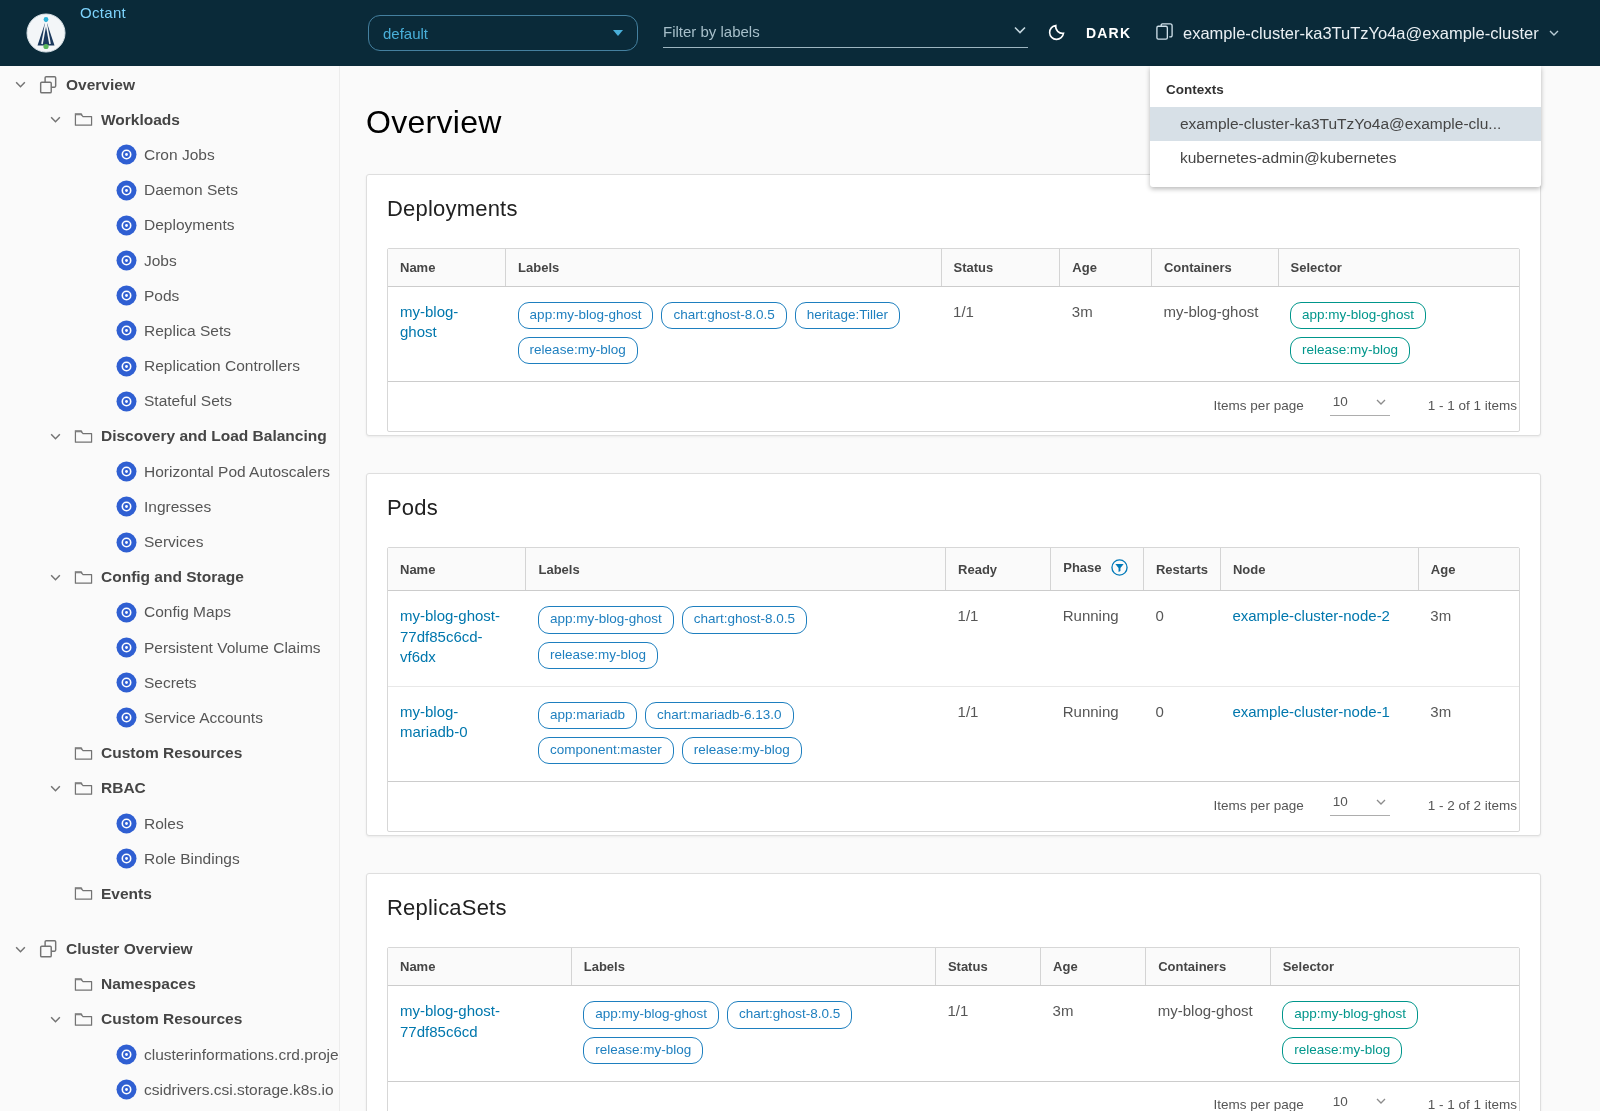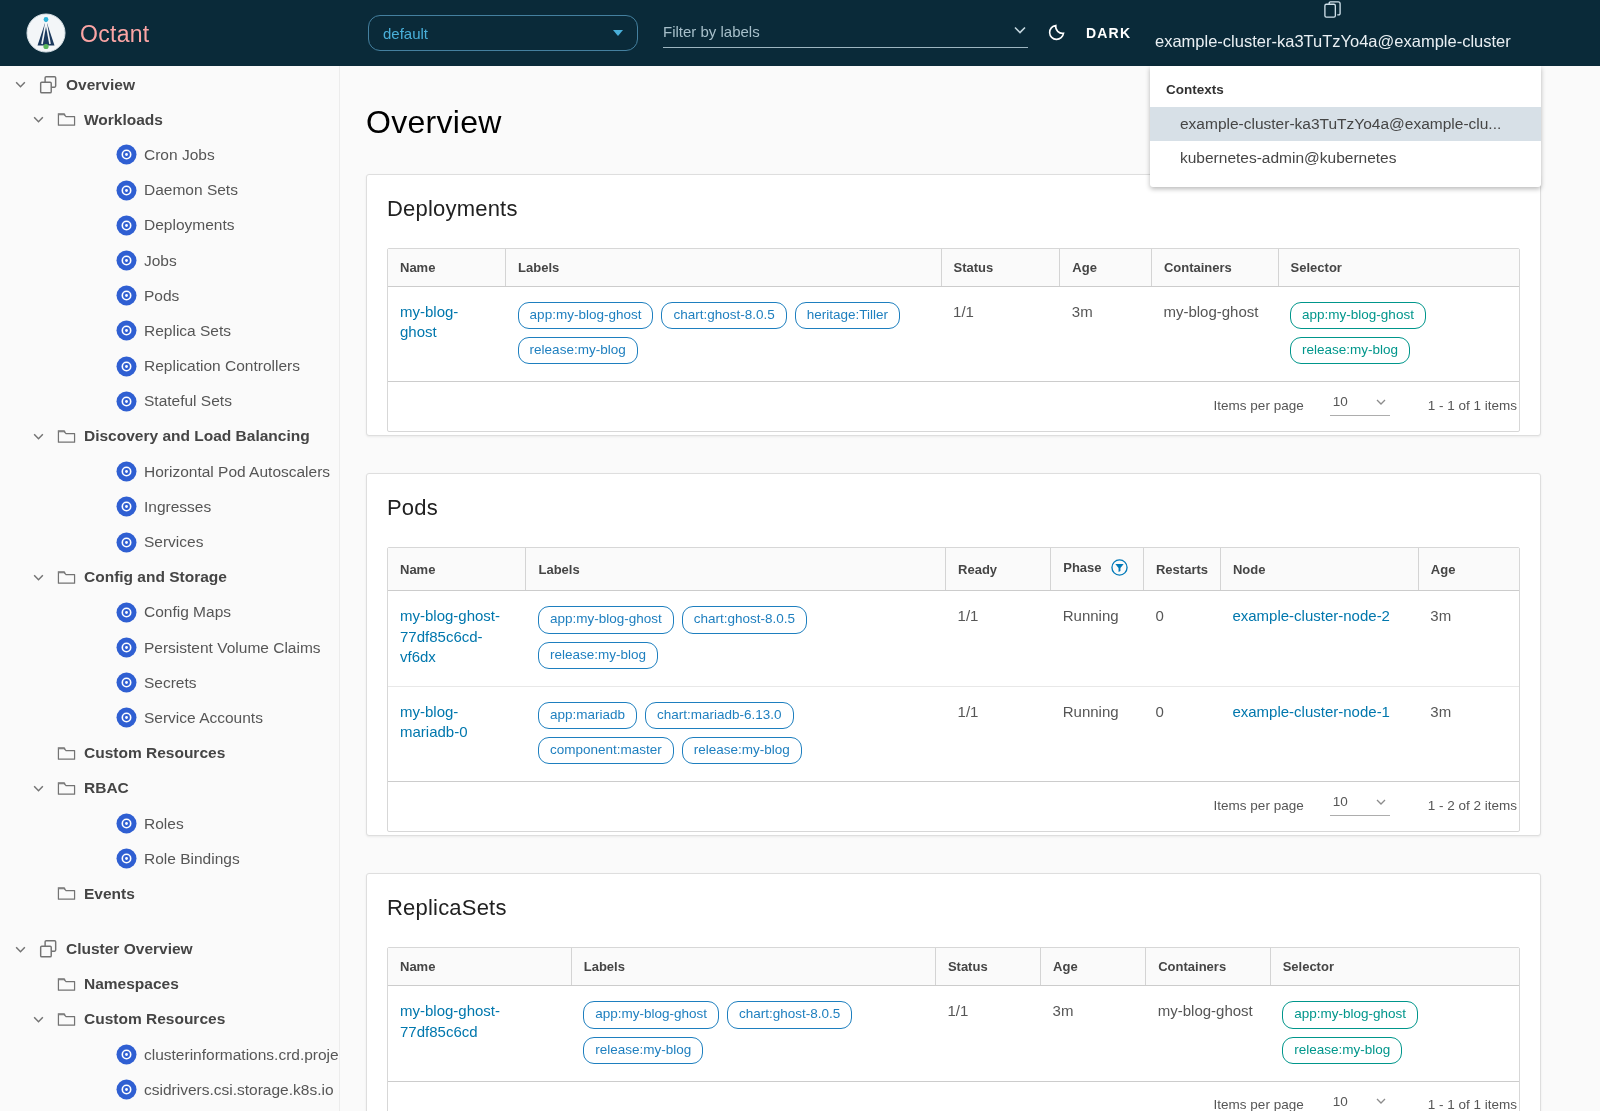--- a/index.html
+++ b/index.html
@@ -3,54 +3,54 @@
 <meta charset="utf-8">
 <style>
   * { box-sizing: border-box; margin: 0; padding: 0; }
   html,body { width:1600px; height:1111px; overflow:hidden;
     font-family:"Liberation Sans", sans-serif; background:#fafafa; }
 
   
   .header { position:fixed; top:0; left:0; width:1600px; height:66px;
     background:var(--header-bg,#0a2a39); z-index:30; }
   .logo { position:absolute; left:26px; top:13px; width:40px; height:40px; }
-  .app-name { position:absolute; left:80px; top:21px; color:#fca5a5; font-size:23px; letter-spacing:.3px; }
+  .app-name { position:absolute; left:80px; top:4px; color:#7dd3fc; font-size:15px; letter-spacing:.3px; }
   .ns-select { position:absolute; left:368px; top:15px; width:270px; height:36px;
     border:1px solid #44809f; border-radius:12px; display:flex; align-items:center;
     justify-content:space-between; padding:0 14px; color:#49afd9; font-size:15px; cursor:pointer; }
   .ns-caret { width:0; height:0; border-left:5px solid transparent; border-right:5px solid transparent;
     border-top:6px solid #49afd9; }
   .filter-wrap { position:absolute; left:663px; top:16px; width:365px; height:32px;
     border-bottom:1px solid #9db5c0; display:flex; align-items:center; }
   .filter-wrap input { flex:1; background:transparent; border:none; outline:none;
     color:#d6e6ee; font-size:15px; }
   .filter-wrap input::placeholder { color:#a7bfca; }
   .dark-toggle { position:absolute; left:1048px; top:0; height:66px; display:flex;
     align-items:center; gap:19px; color:#fff; cursor:pointer; }
   .dark-label { font-size:14px; font-weight:700; letter-spacing:1.2px; }
   .context-btn { position:absolute; left:1155px; top:0; height:66px; display:flex;
-    align-items:center; gap:9px; color:#e9eff3; font-size:16.5px; cursor:pointer;flex-direction:column; }
+    align-items:center; gap:9px; color:#e9eff3; font-size:16.5px; cursor:pointer; }
 
   
   .ctx-menu { position:fixed; left:1150px; top:66px; width:391px; background:#fff;
     border-radius:0 0 3px 3px; box-shadow:0 2px 5px rgba(0,0,0,.28); z-index:40; padding-bottom:12px; }
   .ctx-title { font-size:13.5px; font-weight:700; color:#313131; padding:16px 16px 10px; }
   .ctx-item { height:34px; line-height:34px; padding:0 12px 0 30px; font-size:15.5px; color:#454545;
     white-space:nowrap; overflow:hidden; cursor:pointer; }
   .ctx-item.selected { background:var(--ctx-selected,#d7e0e7); }
 
   
   .sidebar { position:fixed; left:0; top:66px; width:340px; height:1045px;
     background:#fafafa; border-right:1px solid #ececec; overflow:hidden; z-index:10; padding-top:1px; }
   .nav-row { display:flex; align-items:center; height:35.2px; font-size:15.5px;
     color:#565656; cursor:pointer; white-space:nowrap; }
   .nav-row.bold { font-weight:700; color:#454545; }
   .nav-row.gap { margin-top:20px; }
   .nav-row.lvl0 { padding-left:12px; }
-  .nav-row.lvl1 { padding-left:30px; }
+  .nav-row.lvl1 { padding-left:47px; }
   .nav-row.lvl2 { padding-left:116px; }
   .chev { width:16px; display:inline-flex; justify-content:center; margin-right:10px; flex:none; }
   .nicon { width:21px; display:inline-flex; justify-content:center; margin-right:7px; flex:none; }
 
   
   .main { margin-left:341px; padding:90px 59px 0 25px; }
   .page-title { font-size:32px; font-weight:300; color:#000; letter-spacing:.3px; margin:14px 0 33px; }
   .card { background:#fff; border:1px solid #dedede; border-radius:3px;
     box-shadow:0 1px 2px rgba(120,120,120,.12); margin-bottom:37px; padding:0 20px 3px; }
   .card-title { font-size:22px; font-weight:400; color:#212121; padding:21px 0 26px; letter-spacing:.2px; }

